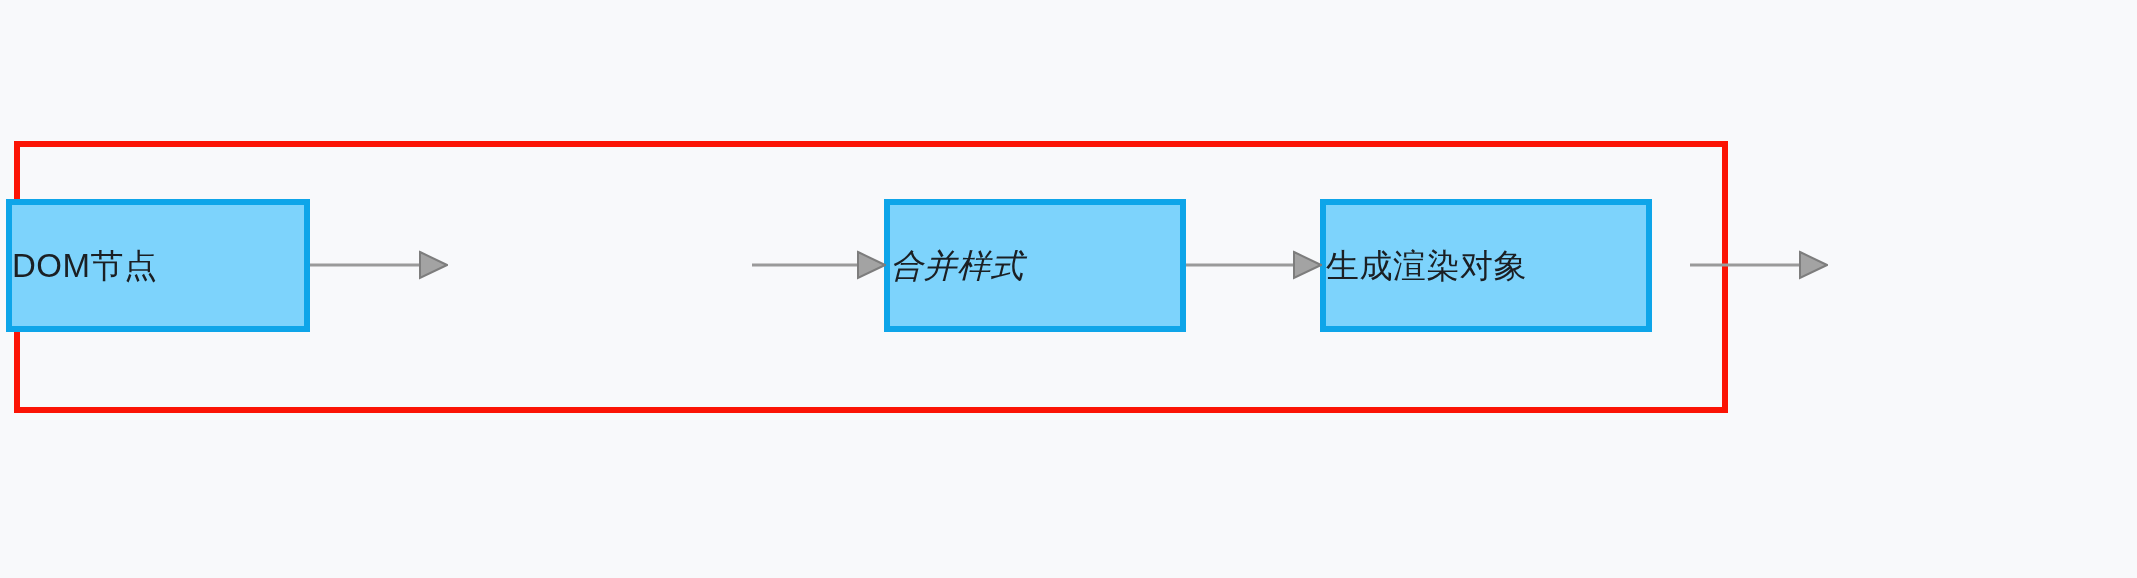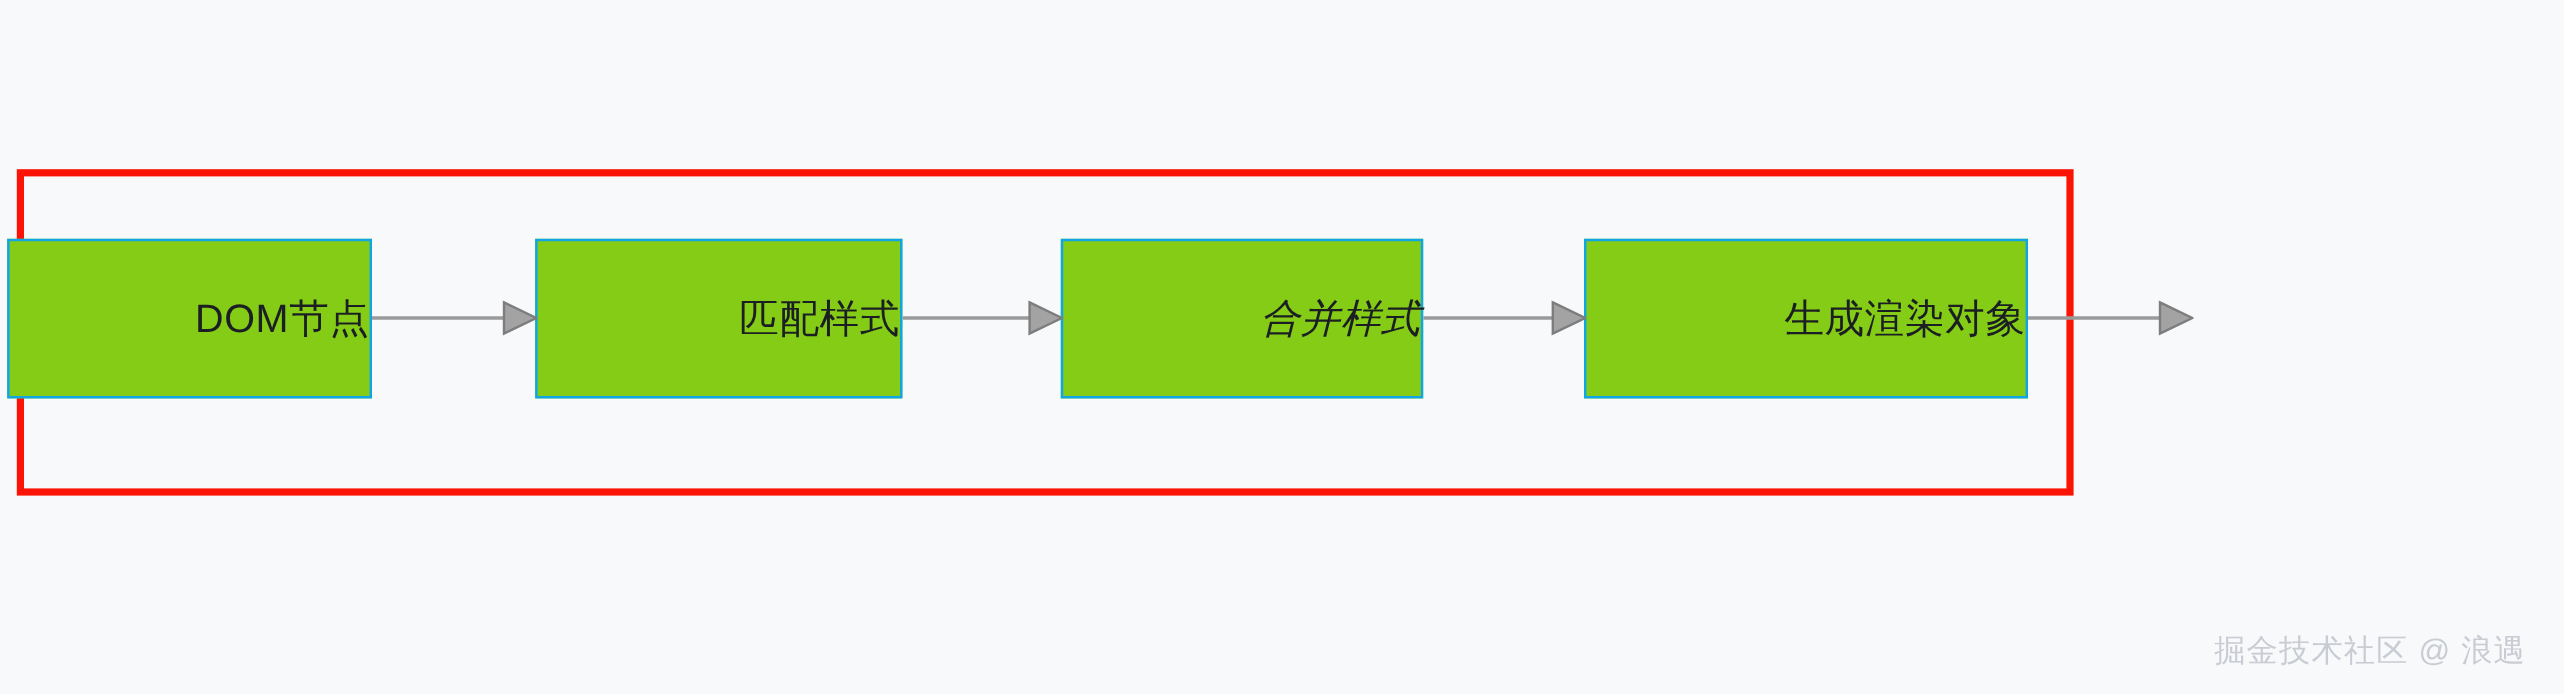--- a/index.html
+++ b/index.html
@@ -33,40 +33,40 @@
     background: transparent;
     z-index: 2;
   }
 
   
   .node-box {
     position: absolute;
     top: 199px;
     height: 133px;
     box-sizing: border-box;
-    background: #84cc16;
-    border: 2px solid #0ea5e9;
+    background: #7dd3fc;
+    border: 6px solid #0ea5e9;
     display: flex;
     align-items: center;
-    justify-content: flex-end;
+    justify-content: flex-start;
     z-index: 3;
   }
   .node-label {
     font-size: 33px;
     color: #1b1f23;
     line-height: 1;
     letter-spacing: 0.5px;
     white-space: nowrap;
     font-weight: 400;
   }
 
   #box-1 { left: 6px;    width: 304px; }
   #box-2 { left: 446px;  width: 306px; }
   #box-3 { left: 884px;  width: 302px; font-style: italic; }
-  #box-4 { left: 1320px; width: 370px; padding-left: 40px; }
+  #box-4 { left: 1320px; width: 332px; }
   #box-5 { left: 1826px; width: 300px; }
 
   
   .connector {
     position: absolute;
     top: 247px;
     height: 36px;
     z-index: 4;
   }
   .connector svg { display: block; }
@@ -100,23 +100,20 @@
     <span class="node-label">DOM节点</span>
   </div>
 
   <div class="connector" id="arrow-1">
     <svg width="138" height="36" viewBox="0 0 138 36" xmlns="http://www.w3.org/2000/svg">
       <line x1="0" y1="18" x2="112" y2="18" stroke="#9a9a9a" stroke-width="3"></line>
       <polygon points="110,5 137,18 110,31" fill="#a3a3a3" stroke="#7d7d7d" stroke-width="2"></polygon>
     </svg>
   </div>
 
-  <div class="node-box" id="box-2">
-    <span class="node-label">匹配样式</span>
-  </div>
 
   <div class="connector" id="arrow-2">
     <svg width="134" height="36" viewBox="0 0 134 36" xmlns="http://www.w3.org/2000/svg">
       <line x1="0" y1="18" x2="108" y2="18" stroke="#9a9a9a" stroke-width="3"></line>
       <polygon points="106,5 133,18 106,31" fill="#a3a3a3" stroke="#7d7d7d" stroke-width="2"></polygon>
     </svg>
   </div>
 
   <div class="node-box" id="box-3">
     <span class="node-label">合并样式</span>
@@ -134,15 +131,14 @@
   </div>
 
   <div class="connector" id="arrow-4">
     <svg width="138" height="36" viewBox="0 0 138 36" xmlns="http://www.w3.org/2000/svg">
       <line x1="0" y1="18" x2="112" y2="18" stroke="#9a9a9a" stroke-width="3"></line>
       <polygon points="110,5 137,18 110,31" fill="#a3a3a3" stroke="#7d7d7d" stroke-width="2"></polygon>
     </svg>
   </div>
 
 
-  <div class="watermark">掘金技术社区 @ 浪遇</div>
 
 </div>
 
 </body></html>

